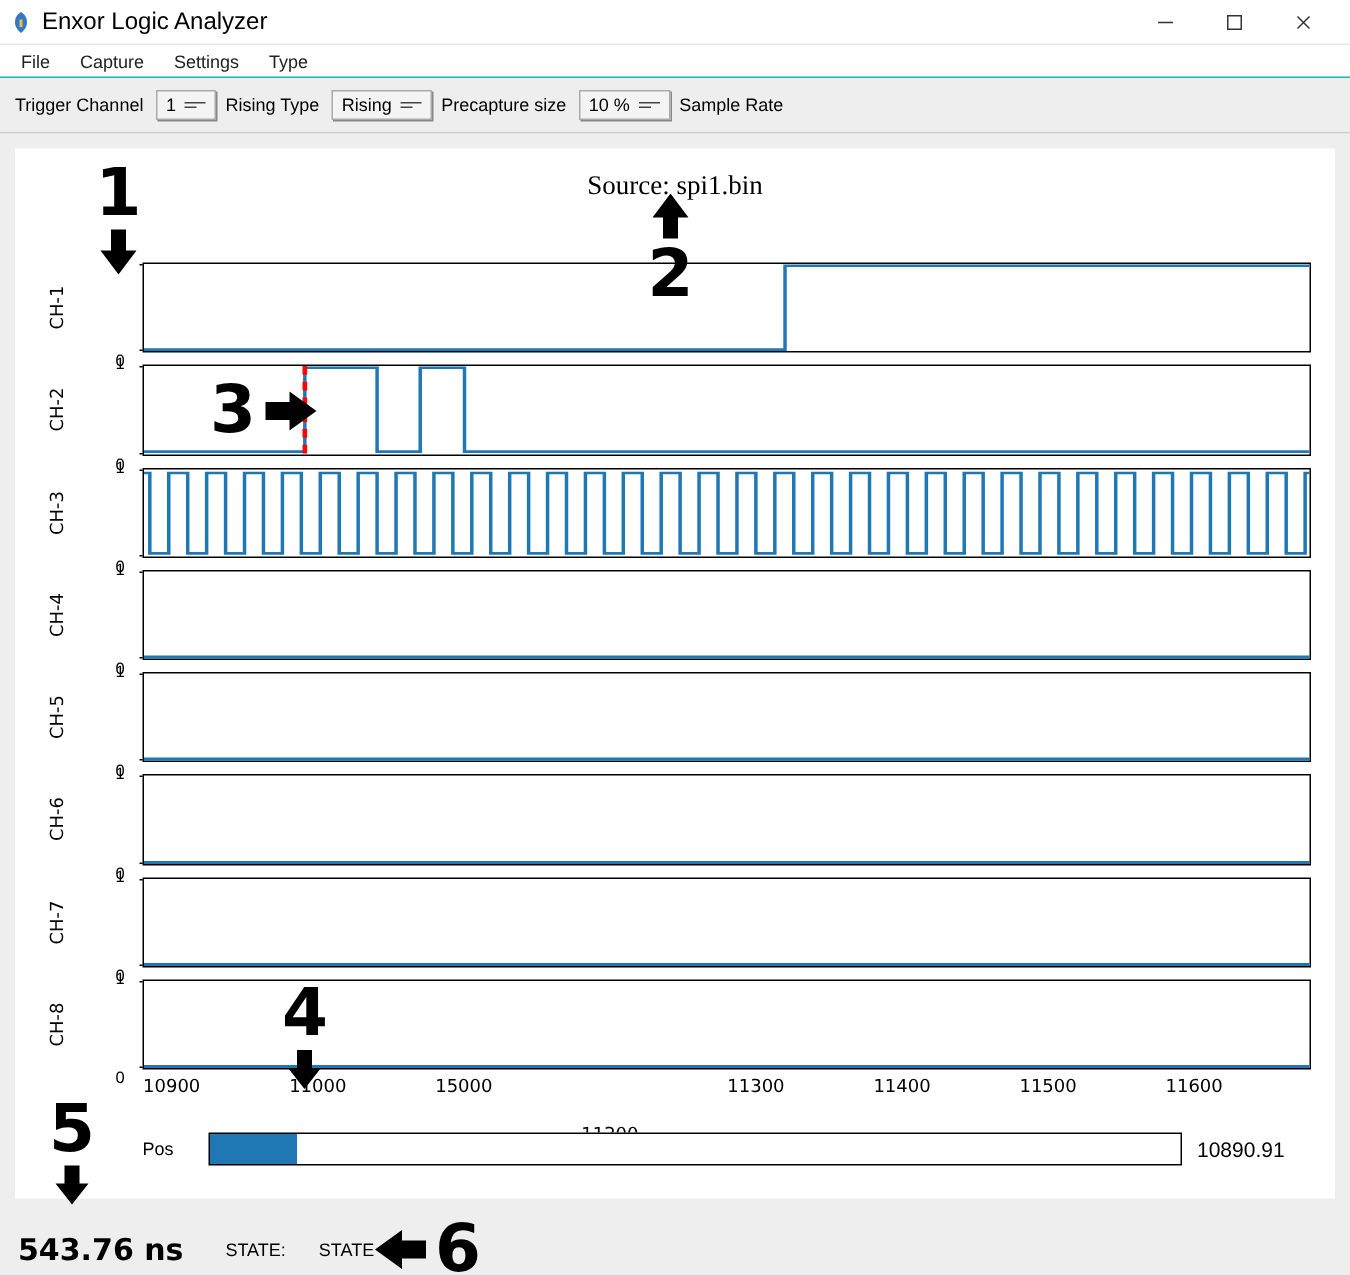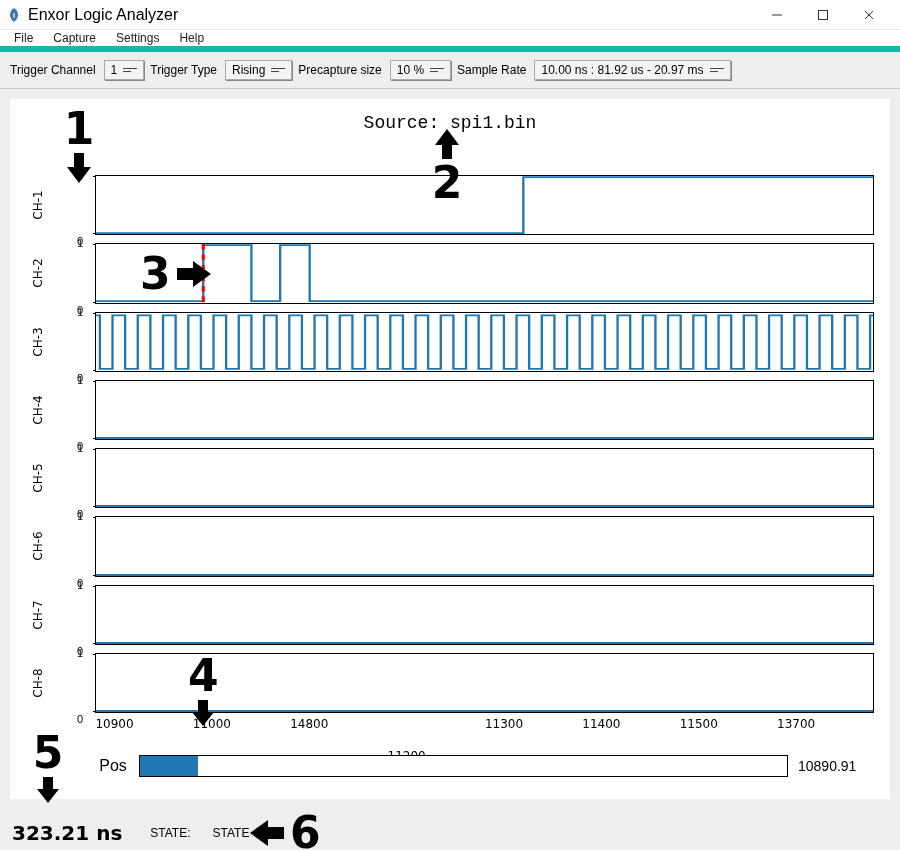--- a/index.html
+++ b/index.html
@@ -33,21 +33,21 @@
   }
   .win-btn svg { display: block; }
 
   
   .menubar {
     height: 22px;
     display: flex;
     align-items: center;
     background: #fff;
     padding: 0 4px;
-    border-bottom: 6px solid #14b8a6;
+    border-bottom: 1px solid #14b8a6;
   }
   .menu-item { padding: 2px 10px; color: #222; }
 
   
   .toolbar {
     height: 30px;
     display: flex;
     align-items: center;
     background: #eee;
     padding: 18px 10px;
@@ -79,21 +79,21 @@
     position: relative;
     width: 100%;
     height: 100%;
     background: #fff;
   }
   .source-title {
     position: absolute;
     top: 14px; left: 0; right: 0;
     text-align: center;
     font-size: 18px;
-    font-family: Liberation Mono, monospace;
+    font-family: Liberation Serif, serif;
   }
 
   
   .chart-area {
     position: absolute;
     top: 72px; 
     left: 55px; 
     right: 16px;
     bottom: 82px; 
   }
@@ -153,21 +153,21 @@
 
   
   .pos-row {
     position: absolute;
     left: 85px; right: 16px;
     bottom: 20px;
     height: 26px;
     display: flex;
     align-items: center;
   }
-  .pos-label { width: 44px; text-align: center; padding-right: 8px; font-size: 16px; }
+  .pos-label { width: 44px; text-align: left; padding-right: 8px; font-size: 12px; }
   .pos-track {
     flex: 1; height: 22px; background: #fff; border: 1px solid #000; position: relative;
   }
   .pos-thumb {
     position: absolute; left: 0; top: 0; bottom: 0; width: 9%;
     background: #1f77b4;
   }
   .pos-value { width: 86px; padding-left: 10px; font-size: 14px; }
 
   
@@ -224,59 +224,52 @@
         <line x1="2" y1="2" x2="10" y2="10" stroke="#333" stroke-width="1"></line>
         <line x1="10" y1="2" x2="2" y2="10" stroke="#333" stroke-width="1"></line>
       </svg>
   </div>
 </div>
 
 <div class="menubar">
   <span class="menu-item">File</span>
   <span class="menu-item">Capture</span>
   <span class="menu-item">Settings</span>
-  <span class="menu-item">Help</span>
+  <span class="menu-item">Type</span>
 </div>
 
 <div class="toolbar">
   <span class="tlabel">Trigger Channel</span>
   <span class="tselect">
     <span>1</span>
     <span class="menu-glyph">
         <span></span>
         <span></span>
       </span>
   </span>
 
-  <span class="tlabel">Trigger Type</span>
+  <span class="tlabel">Rising Type</span>
   <span class="tselect">
     <span>Rising</span>
     <span class="menu-glyph">
         <span></span>
         <span></span>
       </span>
   </span>
 
   <span class="tlabel">Precapture size</span>
   <span class="tselect">
     <span>10 %</span>
     <span class="menu-glyph">
         <span></span>
         <span></span>
       </span>
   </span>
 
   <span class="tlabel">Sample Rate</span>
-  <span class="tselect">
-    <span>10.00 ns : 81.92 us - 20.97 ms</span>
-    <span class="menu-glyph">
-        <span></span>
-        <span></span>
-      </span>
-  </span>
 </div>
 
 <div class="content-wrap">
   <div class="canvas">
 
     <div class="source-title">Source: spi1.bin</div>
 
     <div class="chart-area">
 
       <div class="ch-strip">
@@ -367,26 +360,26 @@
           <span class="ch-ytickmark bot"></span>
         <div class="ch-plot">
             <div class="low-line"></div>
           </div>
       </div>
     </div>
 
     <div class="xaxis" id="xaxis">
         <span class="xtick" style="left: 2.5%;">10900</span>
         <span class="xtick" style="left: 15%;">11000</span>
-        <span class="xtick" style="left: 27.5%;">14800</span>
+        <span class="xtick" style="left: 27.5%;">15000</span>
         <span class="xtick" style="left: 40%; margin-top: 32px;">11200</span>
         <span class="xtick" style="left: 52.5%;">11300</span>
         <span class="xtick" style="left: 65%;">11400</span>
         <span class="xtick" style="left: 77.5%;">11500</span>
-        <span class="xtick" style="left: 90%;">13700</span>
+        <span class="xtick" style="left: 90%;">11600</span>
       </div>
 
     <div class="pos-row">
       <div class="pos-label">Pos</div>
       <div class="pos-track">
         <div class="pos-thumb" id="posThumb" style="width: 9%;"></div>
       </div>
       <div class="pos-value">10890.91</div>
     </div>
 
@@ -421,21 +414,21 @@
     <div class="anno" style="left:22px; bottom:-6px; text-align:center;">
       <div class="anno-num">5</div>
       <svg width="32" height="30" viewBox="0 0 32 30">
           <path d="M11 2 h10 v12 h6 L16 28 5 14 h6 Z" fill="#000"></path>
         </svg>
     </div>
   </div>
 </div>
 
 <div class="statusbar">
-  <span class="cursor-time">323.21 ns</span>
+  <span class="cursor-time">543.76 ns</span>
   <span class="state-label">STATE:</span>
   <span class="state-value">STATE</span>
 
   <div class="anno" style="position:absolute; left:250px; top:2px; display:flex; align-items:center; gap:4px;">
     <svg width="36" height="30" viewBox="0 0 36 30">
         <path d="M34 9 H18 v-7 L0 15 18 28 v-7 h16 Z" fill="#000"></path>
       </svg>
     <div class="anno-num">6</div>
   </div>
 </div>

